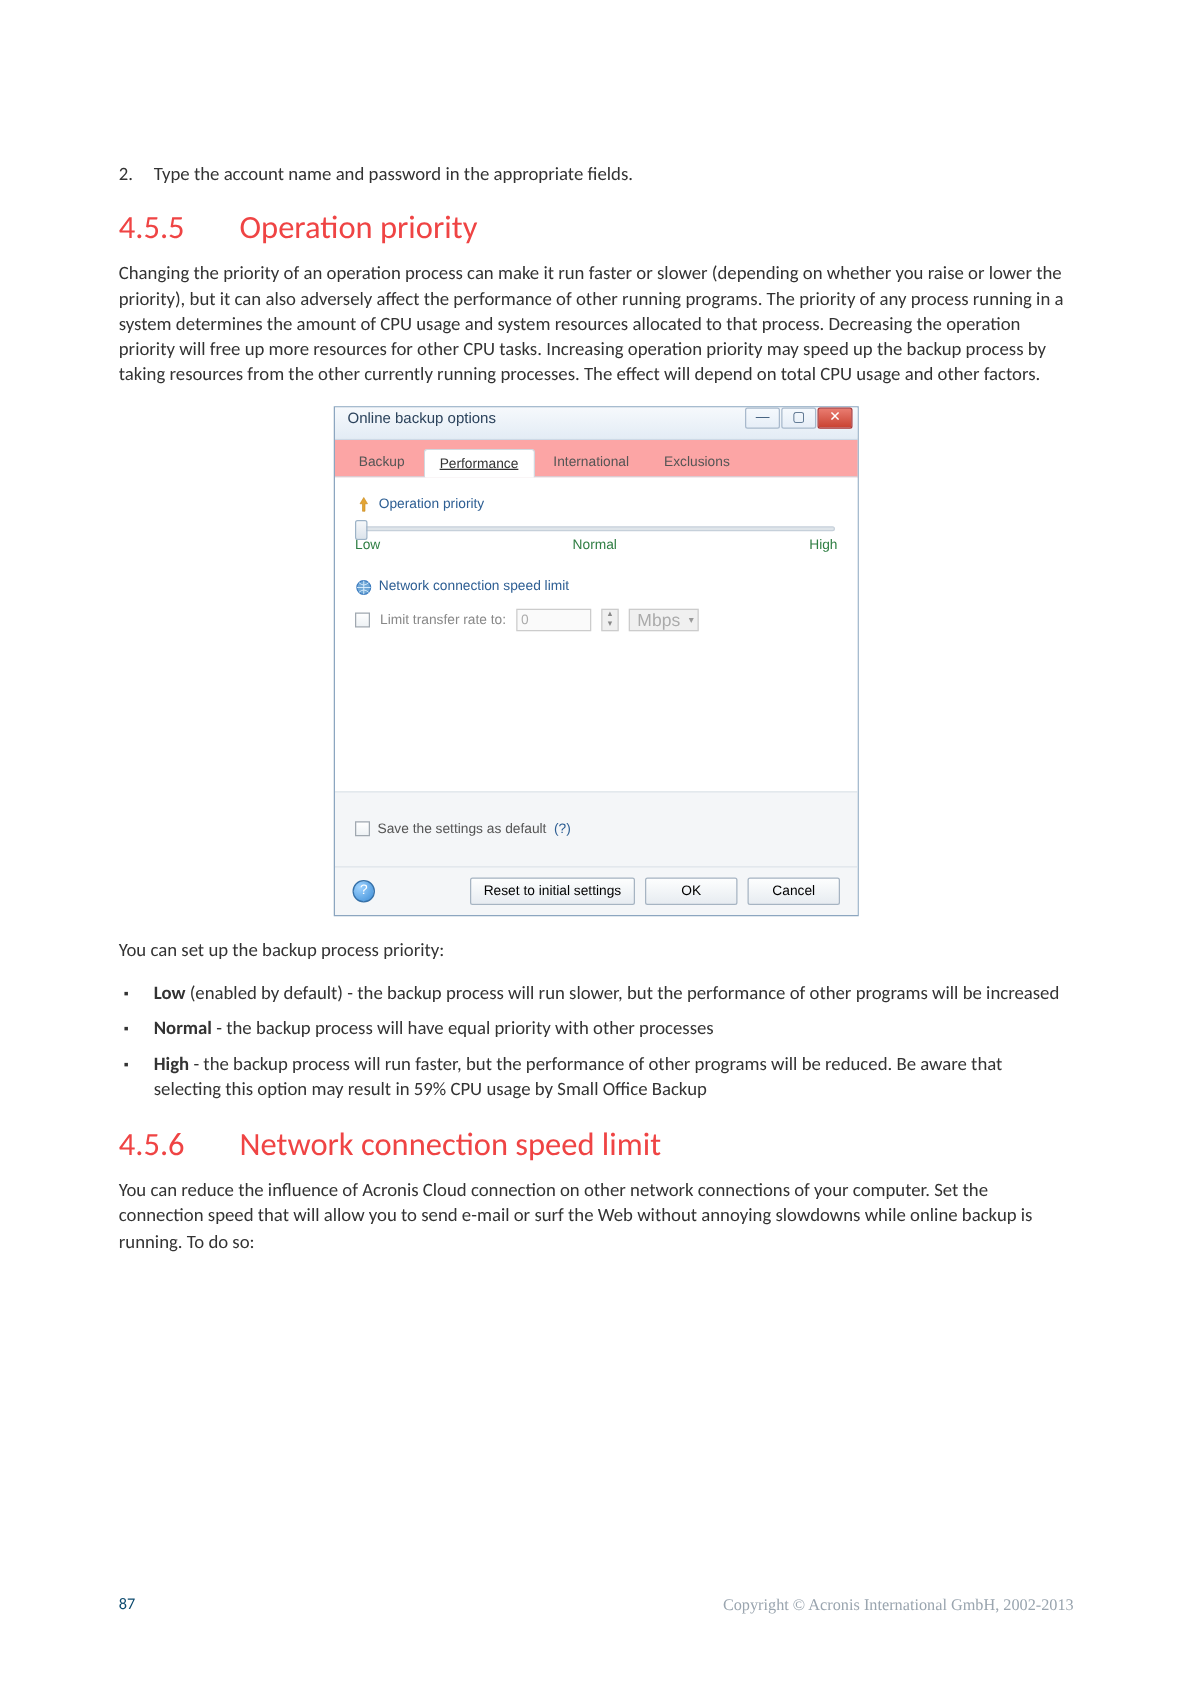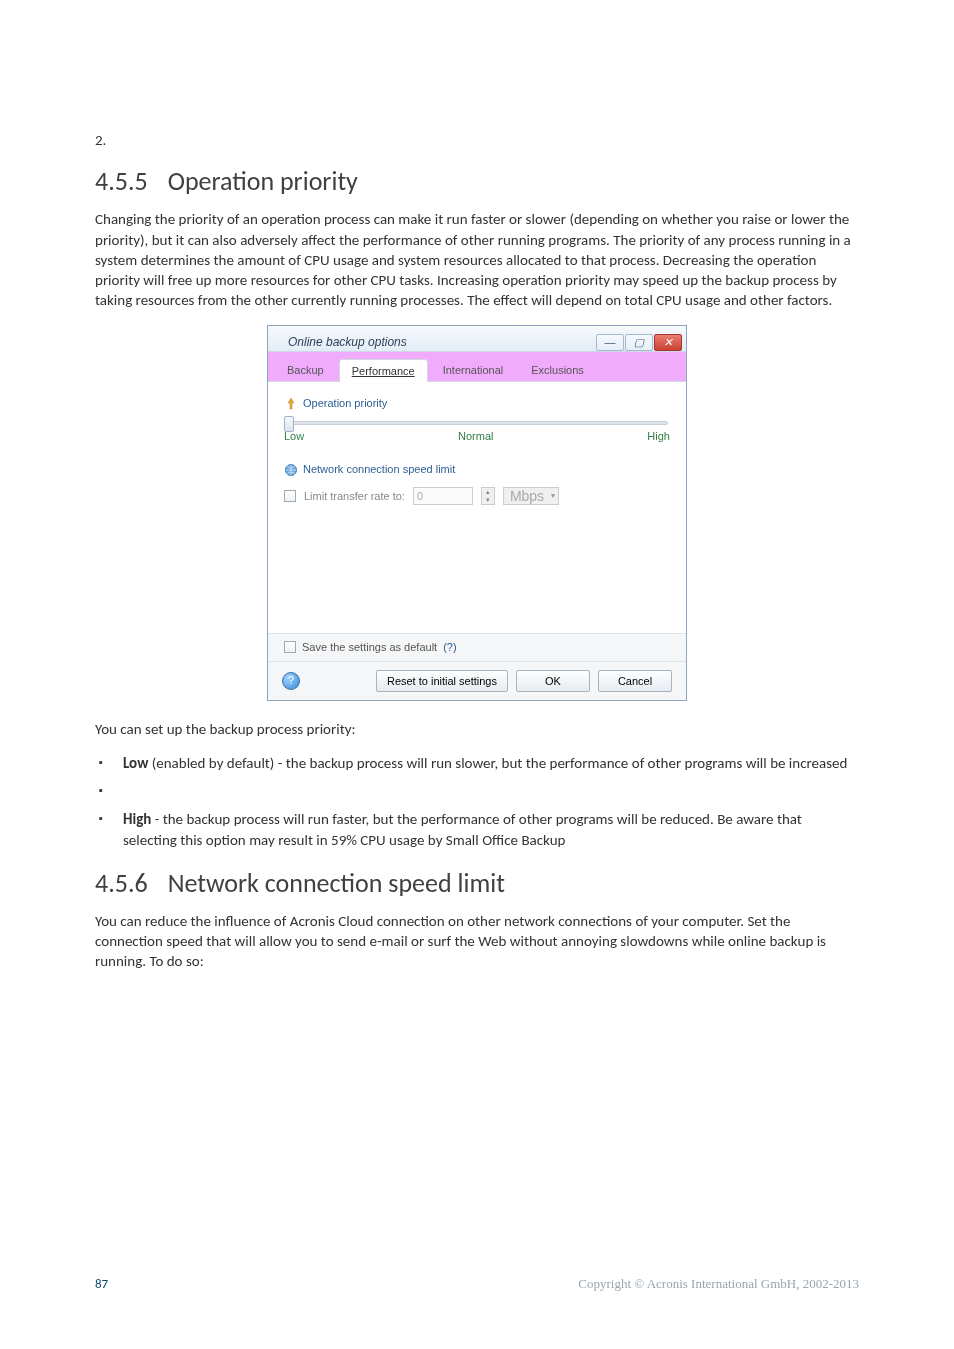--- a/index.html
+++ b/index.html
@@ -17,26 +17,26 @@
   }
   .list-item-2 {
     display: flex;
     margin-bottom: 14px;
   }
   .list-item-2 .num {
     width: 28px;
     flex-shrink: 0;
   }
   h2.section-heading {
-    color: #404040;
+    color: #ef4444;
     font-weight: 400;
     font-size: 26px;
     margin: 10px 0 10px 0;
     display: flex;
-    gap: 20px;
+    gap: 44px;
   }
   .body-p {
     margin-bottom: 14px;
     text-align: left;
   }
   .dialog-wrap {
     display: flex;
     justify-content: center;
     margin: 6px 0 18px 0;
   }
@@ -46,25 +46,24 @@
     background: #fafbfc;
     font-family: "Segoe UI", Tahoma, sans-serif;
     font-size: 11px;
     color: #333;
   }
   .titlebar {
     height: 26px;
     background: linear-gradient(to bottom, #f6f9fc, #e3ecf5);
     border-bottom: 1px solid #cdd9e6;
     display: flex;
-    align-items: flex-end;
-    padding: 0 4px 0 20px;
+    align-items: flex-start;
+    padding: 0 4px 0 10px;
     color: #2b425b;
     font-size: 12px;
-    font-style: italic;
   }
   .titlebar .spacer { flex: 1; }
   .win-btn {
     width: 28px; height: 17px;
     margin-left: 1px;
     display: inline-flex;
     align-items: center; justify-content: center;
     font-size: 11px;
     border: 1px solid #a8b9cc;
     border-radius: 2px;
@@ -72,21 +71,21 @@
     color: #3b5878;
   }
   .win-btn.close {
     background: linear-gradient(#e97c70,#c94232);
     border-color: #a33;
     color: #fff;
   }
   .tabstrip {
     display: flex;
     border-bottom: 1px solid #d1d8df;
-    background: #f0abfc;
+    background: #fca5a5;
     padding-top: 6px;
     padding-left: 6px;
   }
   .tab {
     padding: 4px 12px;
     font-size: 11px;
     color: #555;
     border: 1px solid transparent;
     border-bottom: none;
     margin-right: 2px;
@@ -181,21 +180,21 @@
   .checkbox {
     width:12px; height:12px;
     border:1px solid #a0a8b0;
     background:linear-gradient(#fff,#eef2f5);
     display:inline-block;
     flex-shrink:0;
   }
   .save-row {
     background:#f4f6f8;
     border-top:1px solid #dde3e9;
-    padding:6px 16px;
+    padding:22px 16px;
     display:flex;
     align-items:center;
     gap:6px;
     font-size:11px;
     color:#555;
   }
   .save-row a { color:#2d5e93; text-decoration:none; }
   .button-row {
     background:#f4f6f8;
     border-top:1px solid #dde3e9;
@@ -240,20 +239,21 @@
     color:#9aa5af;
   }
   .footer .pnum { color:#0c4a6e; }
   .footer .copy { font-family: Liberation Serif, serif; }
 </style>
 </head>
 <body>
 
 <div class="list-item-2">
   <div class="num">2.</div>
+  <div>Type the account name and password in the appropriate fields.</div>
 </div>
 
 <h2 class="section-heading">
   <span>4.5.5</span>
   <span>Operation priority</span>
 </h2>
 
 <p class="body-p">Changing the priority of an operation process can make it run faster or slower (depending on whether you raise or lower the priority), but it can also adversely affect the performance of other running programs. The priority of any process running in a system determines the amount of CPU usage and system resources allocated to that process. Decreasing the operation priority will free up more resources for other CPU tasks. Increasing operation priority may speed up the backup process by taking resources from the other currently running processes. The effect will depend on total CPU usage and other factors.</p>
 
 <div class="dialog-wrap">
@@ -330,20 +330,21 @@
 
 <p class="body-p">You can set up the backup process priority:</p>
 
 <div class="bullet-list">
   <div class="bullet-item">
     <div class="sq">▪</div>
     <div><b>Low</b><span> (enabled by default) - the backup process will run slower, but the performance of other programs will be increased</span></div>
   </div>
   <div class="bullet-item">
     <div class="sq">▪</div>
+    <div><b>Normal</b><span> - the backup process will have equal priority with other processes</span></div>
   </div>
   <div class="bullet-item">
     <div class="sq">▪</div>
     <div><b>High</b><span> - the backup process will run faster, but the performance of other programs will be reduced. Be aware that selecting this option may result in 59% CPU usage by Small Office Backup</span></div>
   </div>
 </div>
 
 <h2 class="section-heading">
   <span>4.5.6</span>
   <span>Network connection speed limit</span>

